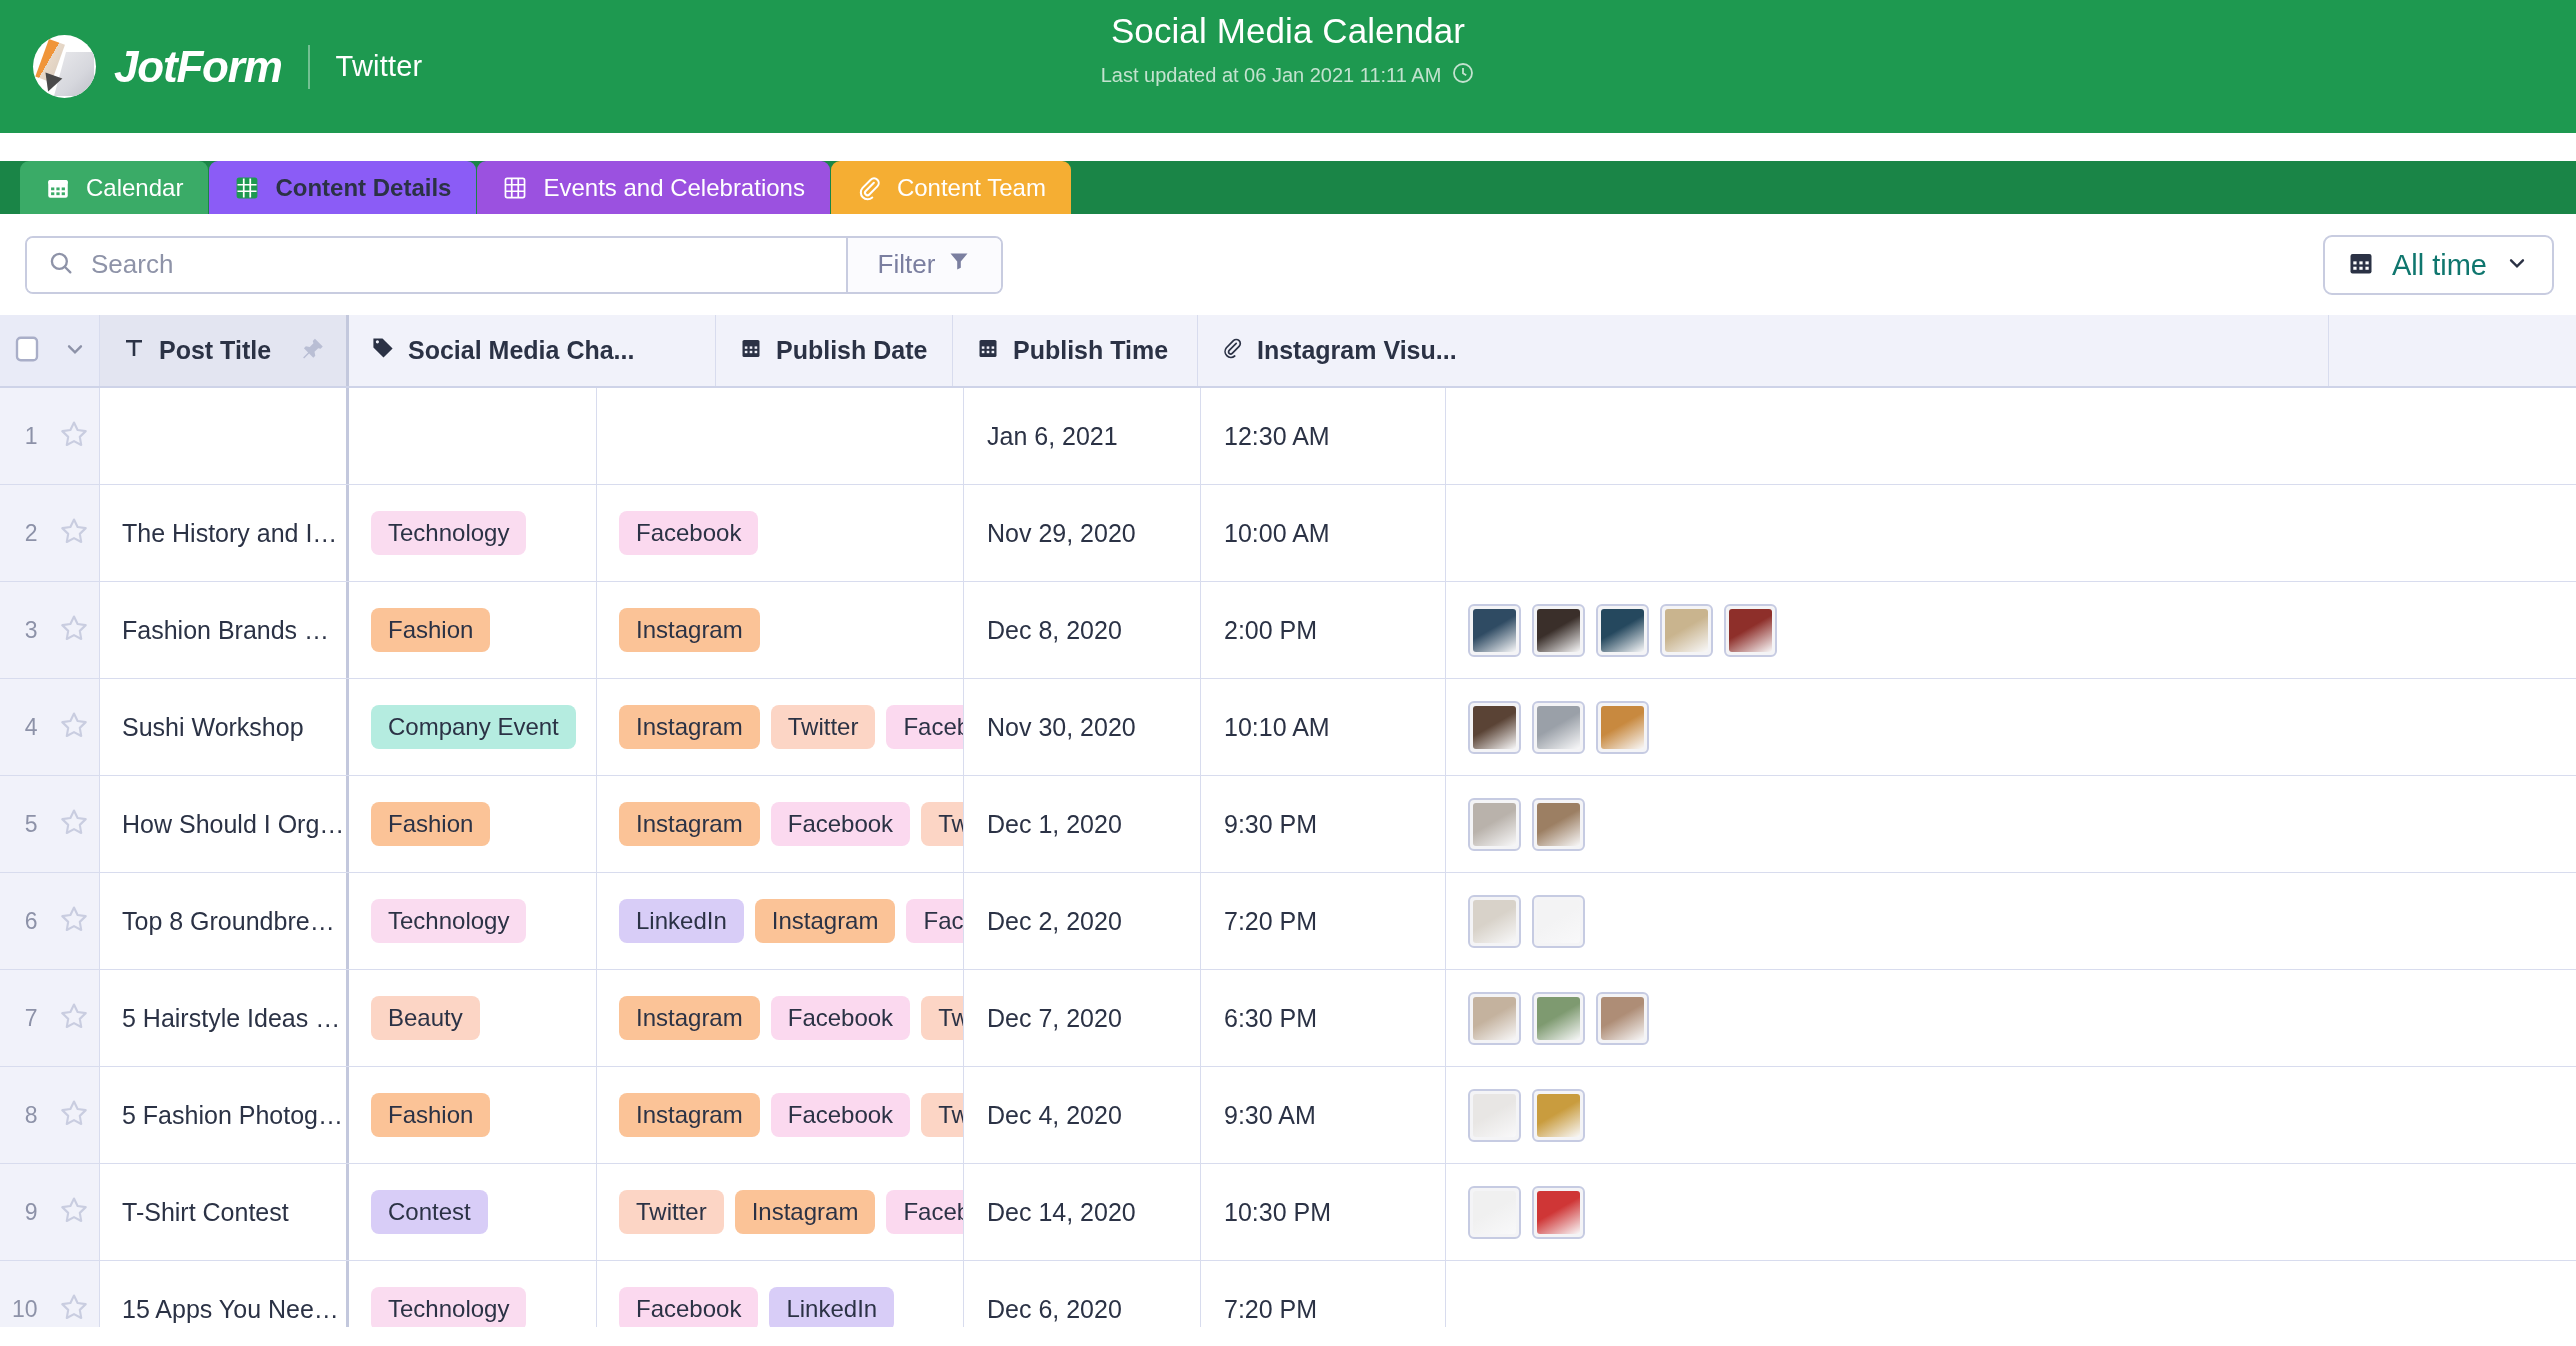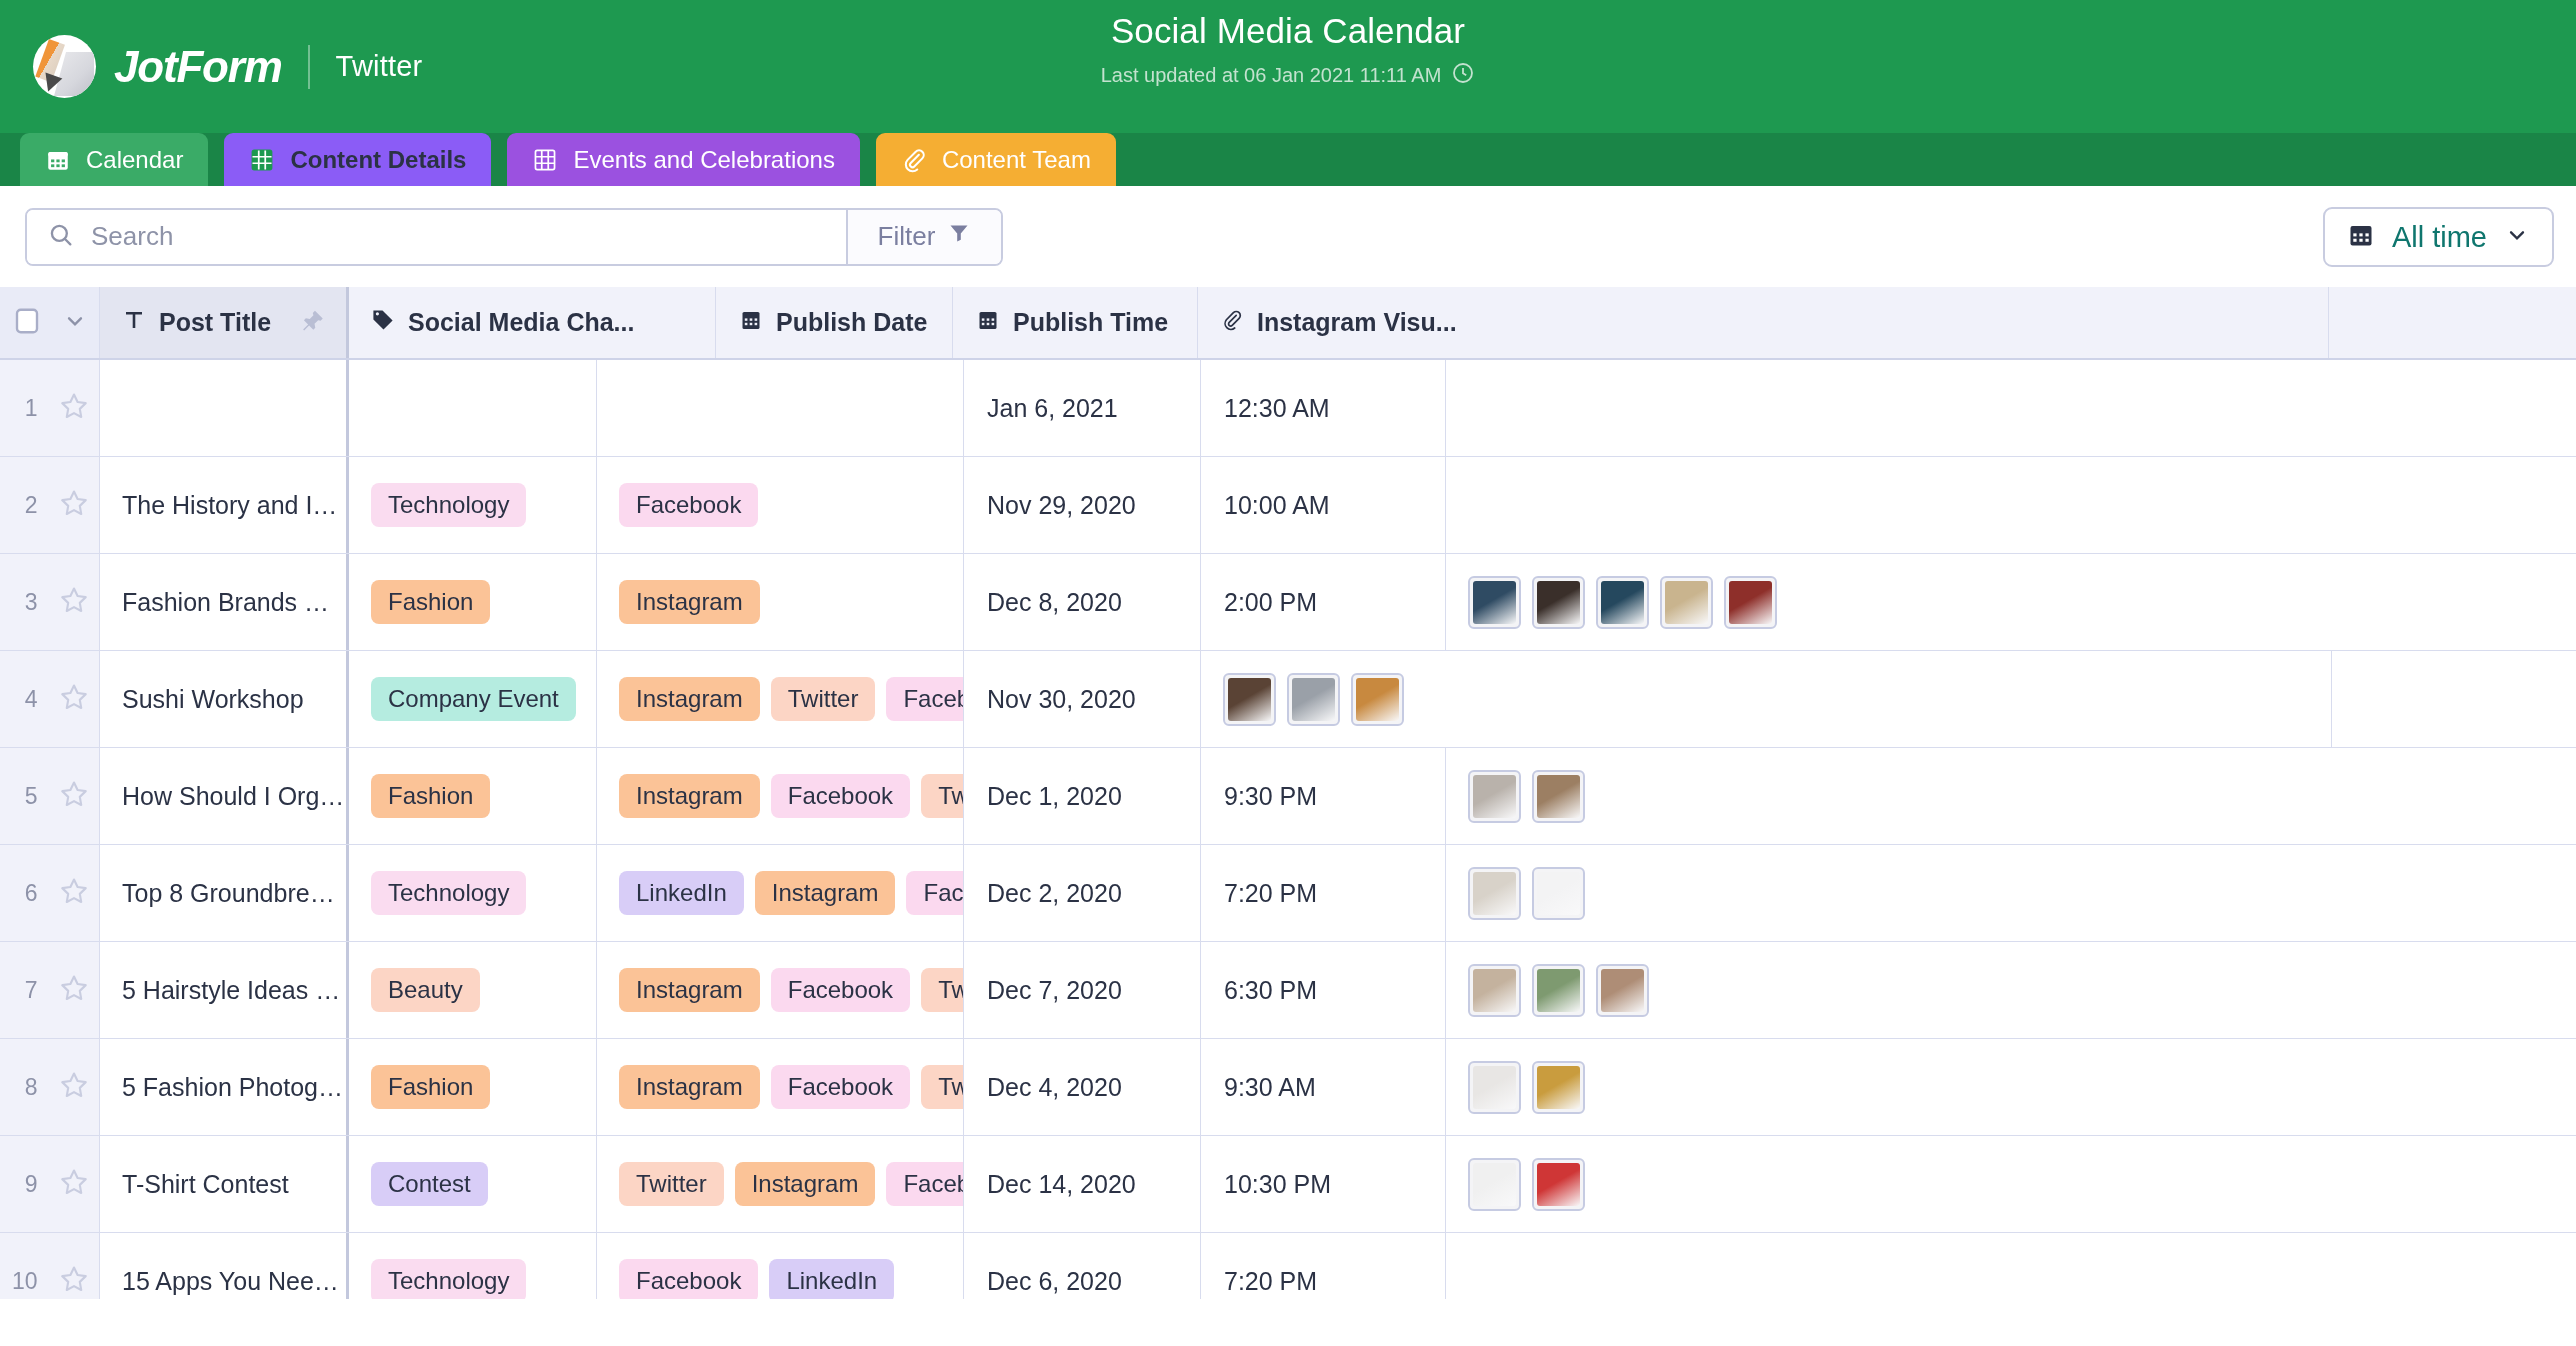--- a/index.html
+++ b/index.html
@@ -90,22 +90,23 @@
   }
   .clock-ico { display: inline-block; vertical-align: middle; }
 
   
   .tabstrip {
     height: 53px;
     background: #1a8547;
     display: flex;
     align-items: flex-end;
     padding-left: 20px;
-    gap: 16px;
+    gap: 1px;
     position: relative;
+    margin-top: 28px;
   }
   .tab {
     height: 53px;
     border-radius: 9px 9px 0 0;
     display: flex;
     align-items: center;
     gap: 15px;
     padding: 0 25px;
     font-size: 24px;
     color: #ffffff;
@@ -546,20 +547,23 @@
           <span class="tag" style="background: rgb(181, 236, 224);">Company Event</span>
         </div>
         <div class="cell c-chan">
           <span class="tag" style="background: rgb(251, 195, 151);">Instagram</span>
           <span class="tag" style="background: rgb(252, 213, 197);">Twitter</span>
           <span class="tag" style="background: rgb(251, 217, 239);">Facebook</span>
         </div>
         <div class="cell c-date">
           <span class="celltext">Nov 30, 2020</span>
         </div>
+        <div class="cell c-time">
+          <span class="celltext">10:10 AM</span>
+        </div>
         <div class="cell c-visu">
           <div class="thumbs">
             <div class="thumb">
               <div class="tg" style="background:linear-gradient(150deg, #5a4335 0%, #5a4335 45%, rgba(255,255,255,.42) 100%)"></div>
             </div>
             <div class="thumb">
               <div class="tg" style="background:linear-gradient(150deg, #9aa0a8 0%, #9aa0a8 45%, rgba(255,255,255,.42) 100%)"></div>
             </div>
             <div class="thumb">
               <div class="tg" style="background:linear-gradient(150deg, #c8893f 0%, #c8893f 45%, rgba(255,255,255,.42) 100%)"></div>

